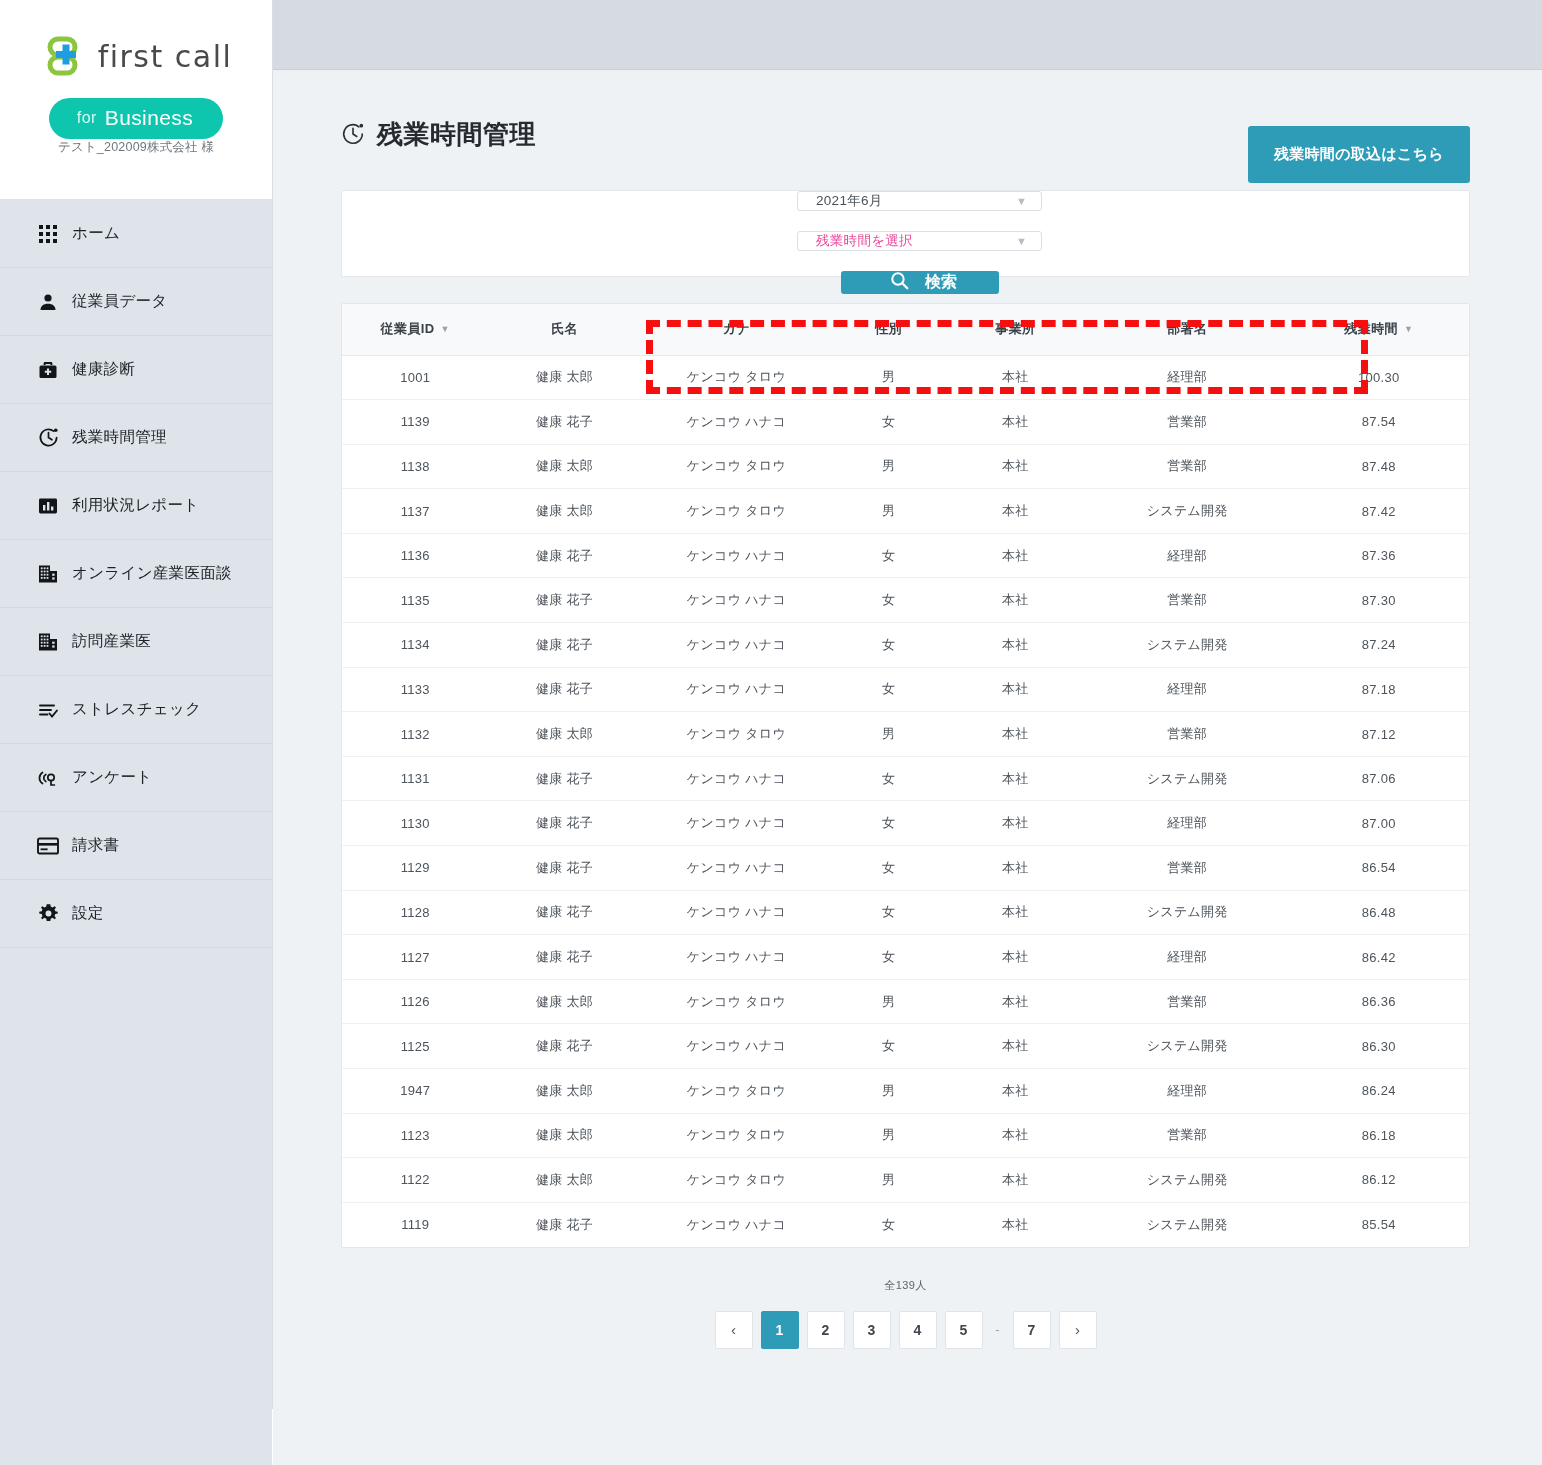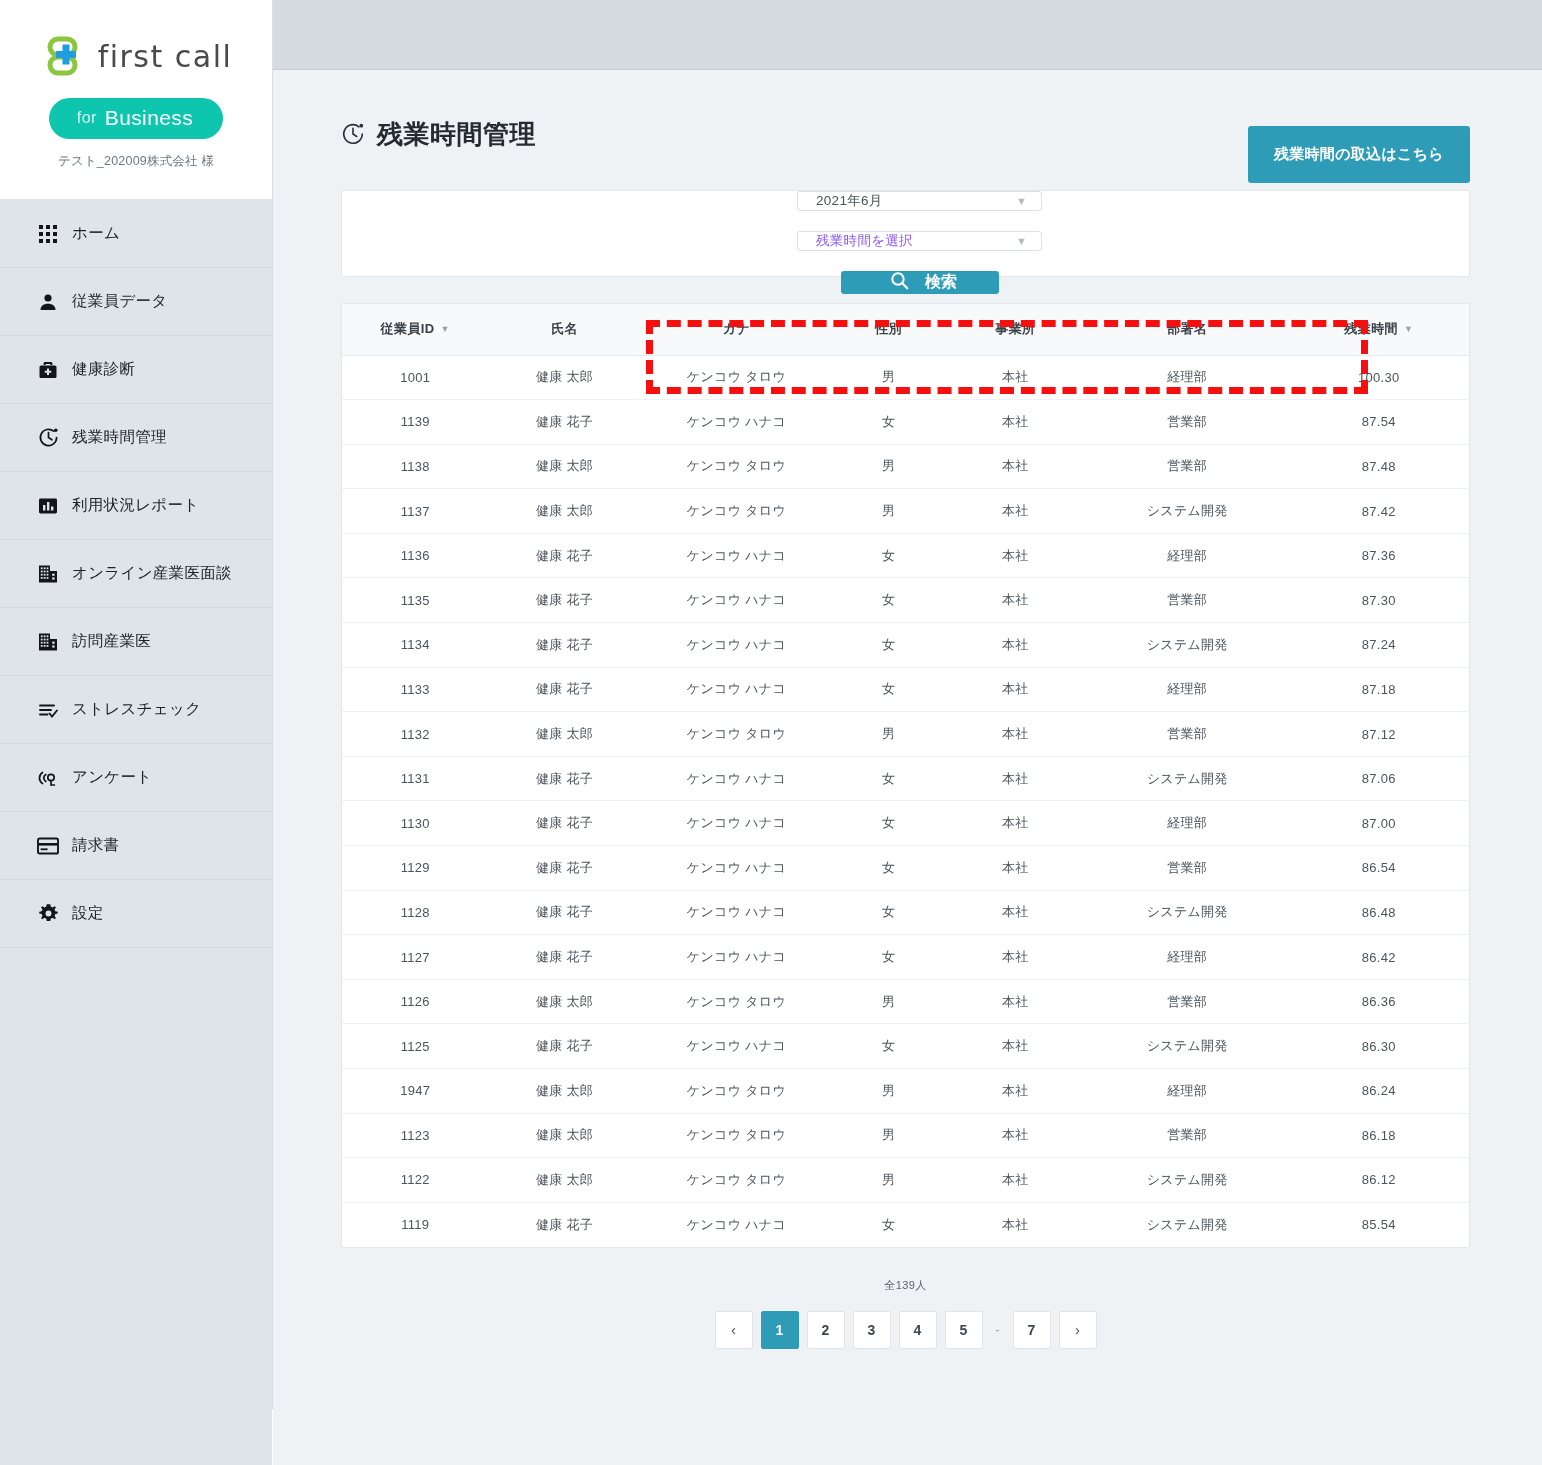--- a/index.html
+++ b/index.html
@@ -59,21 +59,20 @@
     letter-spacing: 0.4px;
   }
   .biz-pill .for {
     font-size: 16px;
     color: #d8fbf5;
     margin-right: 8px;
     vertical-align: 2px;
   }
   .biz-pill .biz { font-weight: 400; }
   .company-name {
-    margin-top: 14px;
     font-size: 12.5px;
     color: #6f7880;
     letter-spacing: 0.2px;
   }
 
   #nav { background: #dfe4ea; height: calc(1465px - 200px); }
   .nav-item {
     display: flex;
     align-items: center;
     height: 68px;
@@ -174,21 +173,21 @@
     display: flex;
     align-items: center;
     justify-content: space-between;
     padding: 0 14px 0 18px;
     font-size: 13.5px;
     cursor: pointer;
     position: relative;
     z-index: 3;
   }
   .select-value { color: #4b5258; letter-spacing: 0.3px; }
-  .select-placeholder { color: #8b5cf6; letter-spacing: 0.3px; }
+  .select-placeholder { color: #ec4899; letter-spacing: 0.3px; }
   .caret { color: #b7bcc2; font-size: 11px; line-height: 1; }
   .search-btn {
     background: #2e9cb7;
     color: #ffffff;
     border: none;
     border-radius: 3px;
     width: 158px;
     height: 48px;
     display: flex;
     align-items: center;

